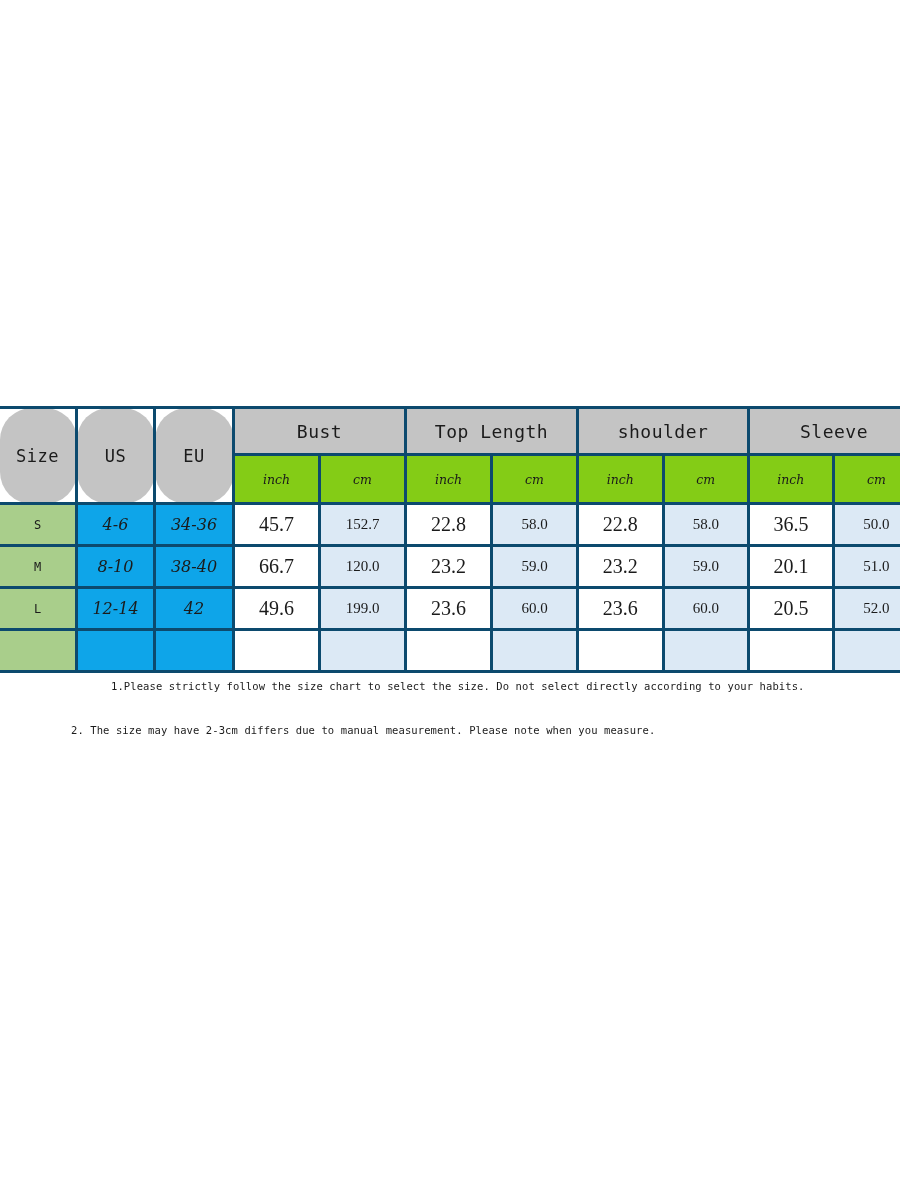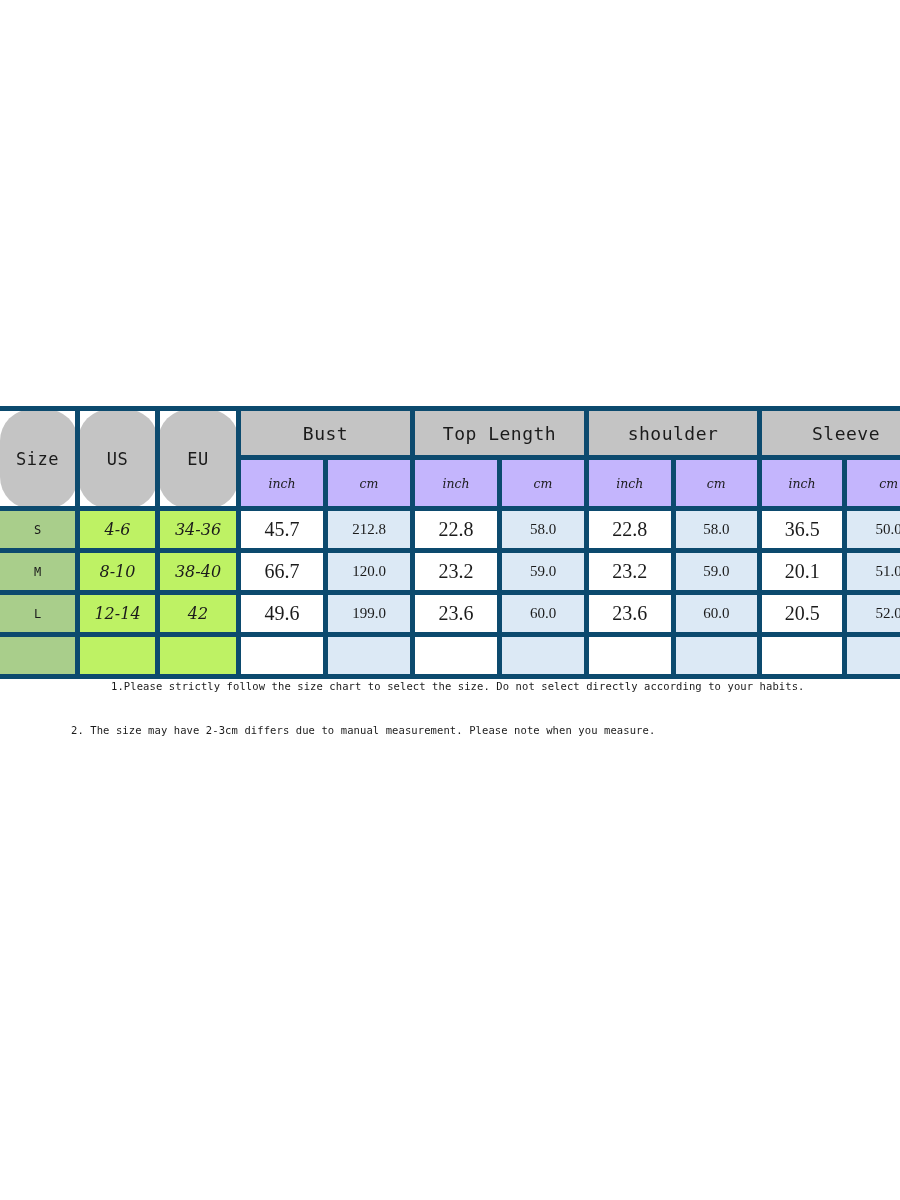--- a/index.html
+++ b/index.html
@@ -24,21 +24,21 @@
   }
 
   table.size-table {
     width: 900px;
     border-collapse: collapse;
     table-layout: fixed;
   }
 
   table.size-table td,
   table.size-table th {
-    border: 5px solid #0c4a6e;
+    border: 3px solid #0c4a6e;
     padding: 0;
     text-align: center;
     vertical-align: middle;
     font-weight: normal;
     color: #1b1b1b;
   }
 
   
   table.size-table tr > *:first-child { border-left: none; }
   table.size-table tr > *:last-child  { border-right: none; }
@@ -47,37 +47,37 @@
   .hdr {
     background: #c4c4c4;
     font-family: "DejaVu Sans Mono", "Liberation Mono", monospace;
     font-size: 17px;
     letter-spacing: 0.5px;
   }
   .hdr-tall { height: 90px; border-radius: 32px; }
   .hdr-group { height: 44px; font-size: 18px; }
   .hdr-unit {
     height: 46px;
-    background: #c4b5fd;
+    background: #84cc16;
     font-family: "DejaVu Serif", "Liberation Serif", serif;
     font-style: italic;
     font-weight: bold;
     font-size: 12.5px;
   }
 
   
   tbody tr { height: 42px; }
 
   .c-size {
     background: #a9ce8b;
     font-family: "DejaVu Sans Mono", "Liberation Mono", monospace;
     font-size: 12px;
   }
   .c-us, .c-eu {
-    background: #bef264;
+    background: #0ea5e9;
     font-family: "DejaVu Serif", "Liberation Serif", serif;
     font-style: italic;
     font-weight: bold;
     font-size: 16px;
   }
   .c-inch {
     background: #ffffff;
     font-size: 20px;
   }
   .c-cm {
@@ -128,21 +128,21 @@
         <th class="hdr-unit" style="width:84px">inch</th>
         <th class="hdr-unit" style="width:84px">cm</th>
       </tr>
     </thead>
     <tbody>
       <tr>
         <td class="c-size">S</td>
         <td class="c-us">4-6</td>
         <td class="c-eu">34-36</td>
         <td class="c-inch">45.7</td>
-        <td class="c-cm">212.8</td>
+        <td class="c-cm">152.7</td>
         <td class="c-inch">22.8</td>
         <td class="c-cm">58.0</td>
         <td class="c-inch">22.8</td>
         <td class="c-cm">58.0</td>
         <td class="c-inch">36.5</td>
         <td class="c-cm">50.0</td>
       </tr>
       <tr>
         <td class="c-size">M</td>
         <td class="c-us">8-10</td>

